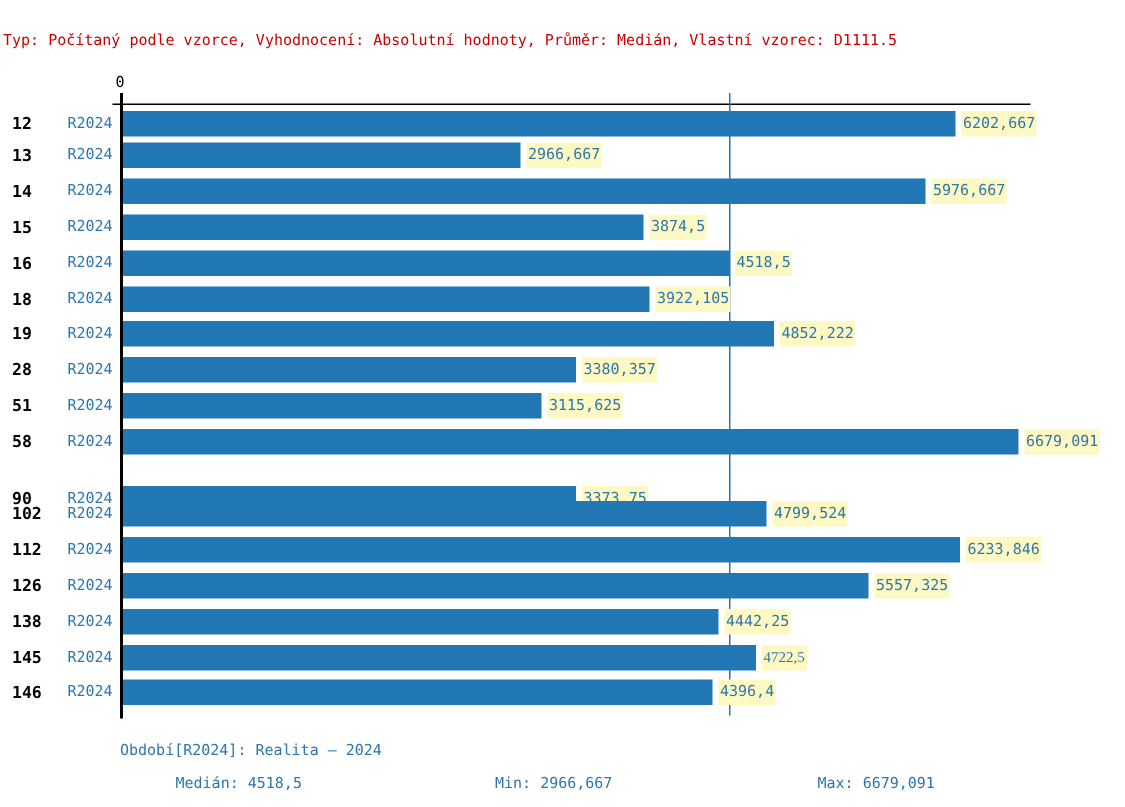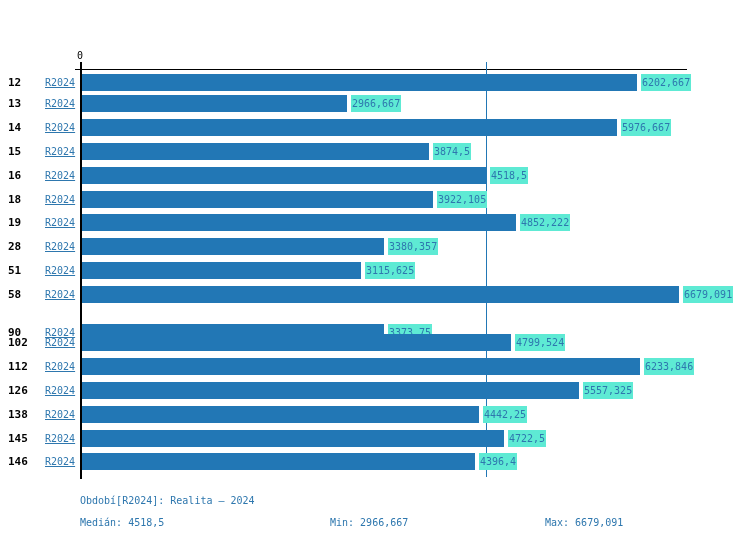--- a/index.html
+++ b/index.html
@@ -30,42 +30,42 @@
     position:absolute;top:62px;width:1px;height:415px;
   }
   .bar-row{position:absolute;left:0;width:750px;height:17px;}
   .row-id{
     position:absolute;left:8px;top:0;height:17px;line-height:17px;
     font-size:11px;font-weight:bold;color:#000;
   }
   .row-series{
     position:absolute;left:45px;top:0;height:17px;line-height:17px;
     font-size:10px;
-    text-decoration:underline;
   }
   .bar-rect{
     position:absolute;left:82px;top:0;height:17px;
   }
   .bar-value{
     position:absolute;top:0;height:17px;line-height:17px;
-    font-size:10px;background:#5eead4;padding:0 1px;white-space:nowrap;
+    font-size:10px;background:#fef9c3;padding:0 1px;white-space:nowrap;
   }
   .footer-line{
     position:absolute;font-size:10px;white-space:pre;
   }
   .f-period{left:80px;top:495px;}
   .f-median{left:80px;top:517px;}
   .f-min{left:330px;top:517px;}
   .f-max{left:530px;top:517px;padding-left:15px;}
 </style>
 </head>
 <body>
 
 <div id="canvas">
 
+  <div class="hdr" style="color: rgb(204, 0, 0);">Typ: Počítaný podle vzorce, Vyhodnocení: Absolutní hodnoty, Průměr: Medián, Vlastní vzorec: D1111.5</div>
 
   <div class="zero-label">0</div>
 
   <div class="plot-topline"></div>
   <div class="axis-v"></div>
 
   <div class="median-line" style="left: 486px; background: rgb(34, 119, 181);"></div>
 
   <div id="rows-host">
       <div class="bar-row" style="top: 74px; height: 17px;">
@@ -155,28 +155,28 @@
       <div class="bar-row" style="top: 406px; height: 17px;">
         <div class="row-id">138</div>
         <div class="row-series" style="color: rgb(46, 119, 174);">R2024</div>
         <div class="bar-rect" style="width: 397px; background: rgb(34, 119, 181);"></div>
         <div class="bar-value" style="left: 483px; color: rgb(46, 119, 174);">4442,25</div>
       </div>
       <div class="bar-row" style="top: 430px; height: 33px;">
         <div class="row-id">145</div>
         <div class="row-series" style="color: rgb(46, 119, 174);">R2024</div>
         <div class="bar-rect" style="width: 422px; background: rgb(34, 119, 181);"></div>
-        <div class="bar-value" style="left: 508px; color: rgb(46, 119, 174);">4722,5</div>
+        <div class="bar-value" style="left: 508px; color: rgb(46, 119, 174); font-family: Liberation Serif, serif;">4722,5</div>
       </div>
       <div class="bar-row" style="top: 453px; height: 17px;">
         <div class="row-id">146</div>
         <div class="row-series" style="color: rgb(46, 119, 174);">R2024</div>
         <div class="bar-rect" style="width: 393px; background: rgb(34, 119, 181);"></div>
         <div class="bar-value" style="left: 479px; color: rgb(46, 119, 174);">4396,4</div>
       </div>
     </div>
 
   <div class="footer-line f-period" style="color: rgb(46, 119, 174);">Období[R2024]: Realita – 2024</div>
-  <div class="footer-line f-median" style="color: rgb(46, 119, 174);">Medián: 4518,5</div>
+  <div class="footer-line f-median" style="color: rgb(46, 119, 174); margin-left: 37px;">Medián: 4518,5</div>
   <div class="footer-line f-min" style="color: rgb(46, 119, 174);">Min: 2966,667</div>
   <div class="footer-line f-max" style="color: rgb(46, 119, 174);">Max: 6679,091</div>
 
 </div>
 
 </body></html>

